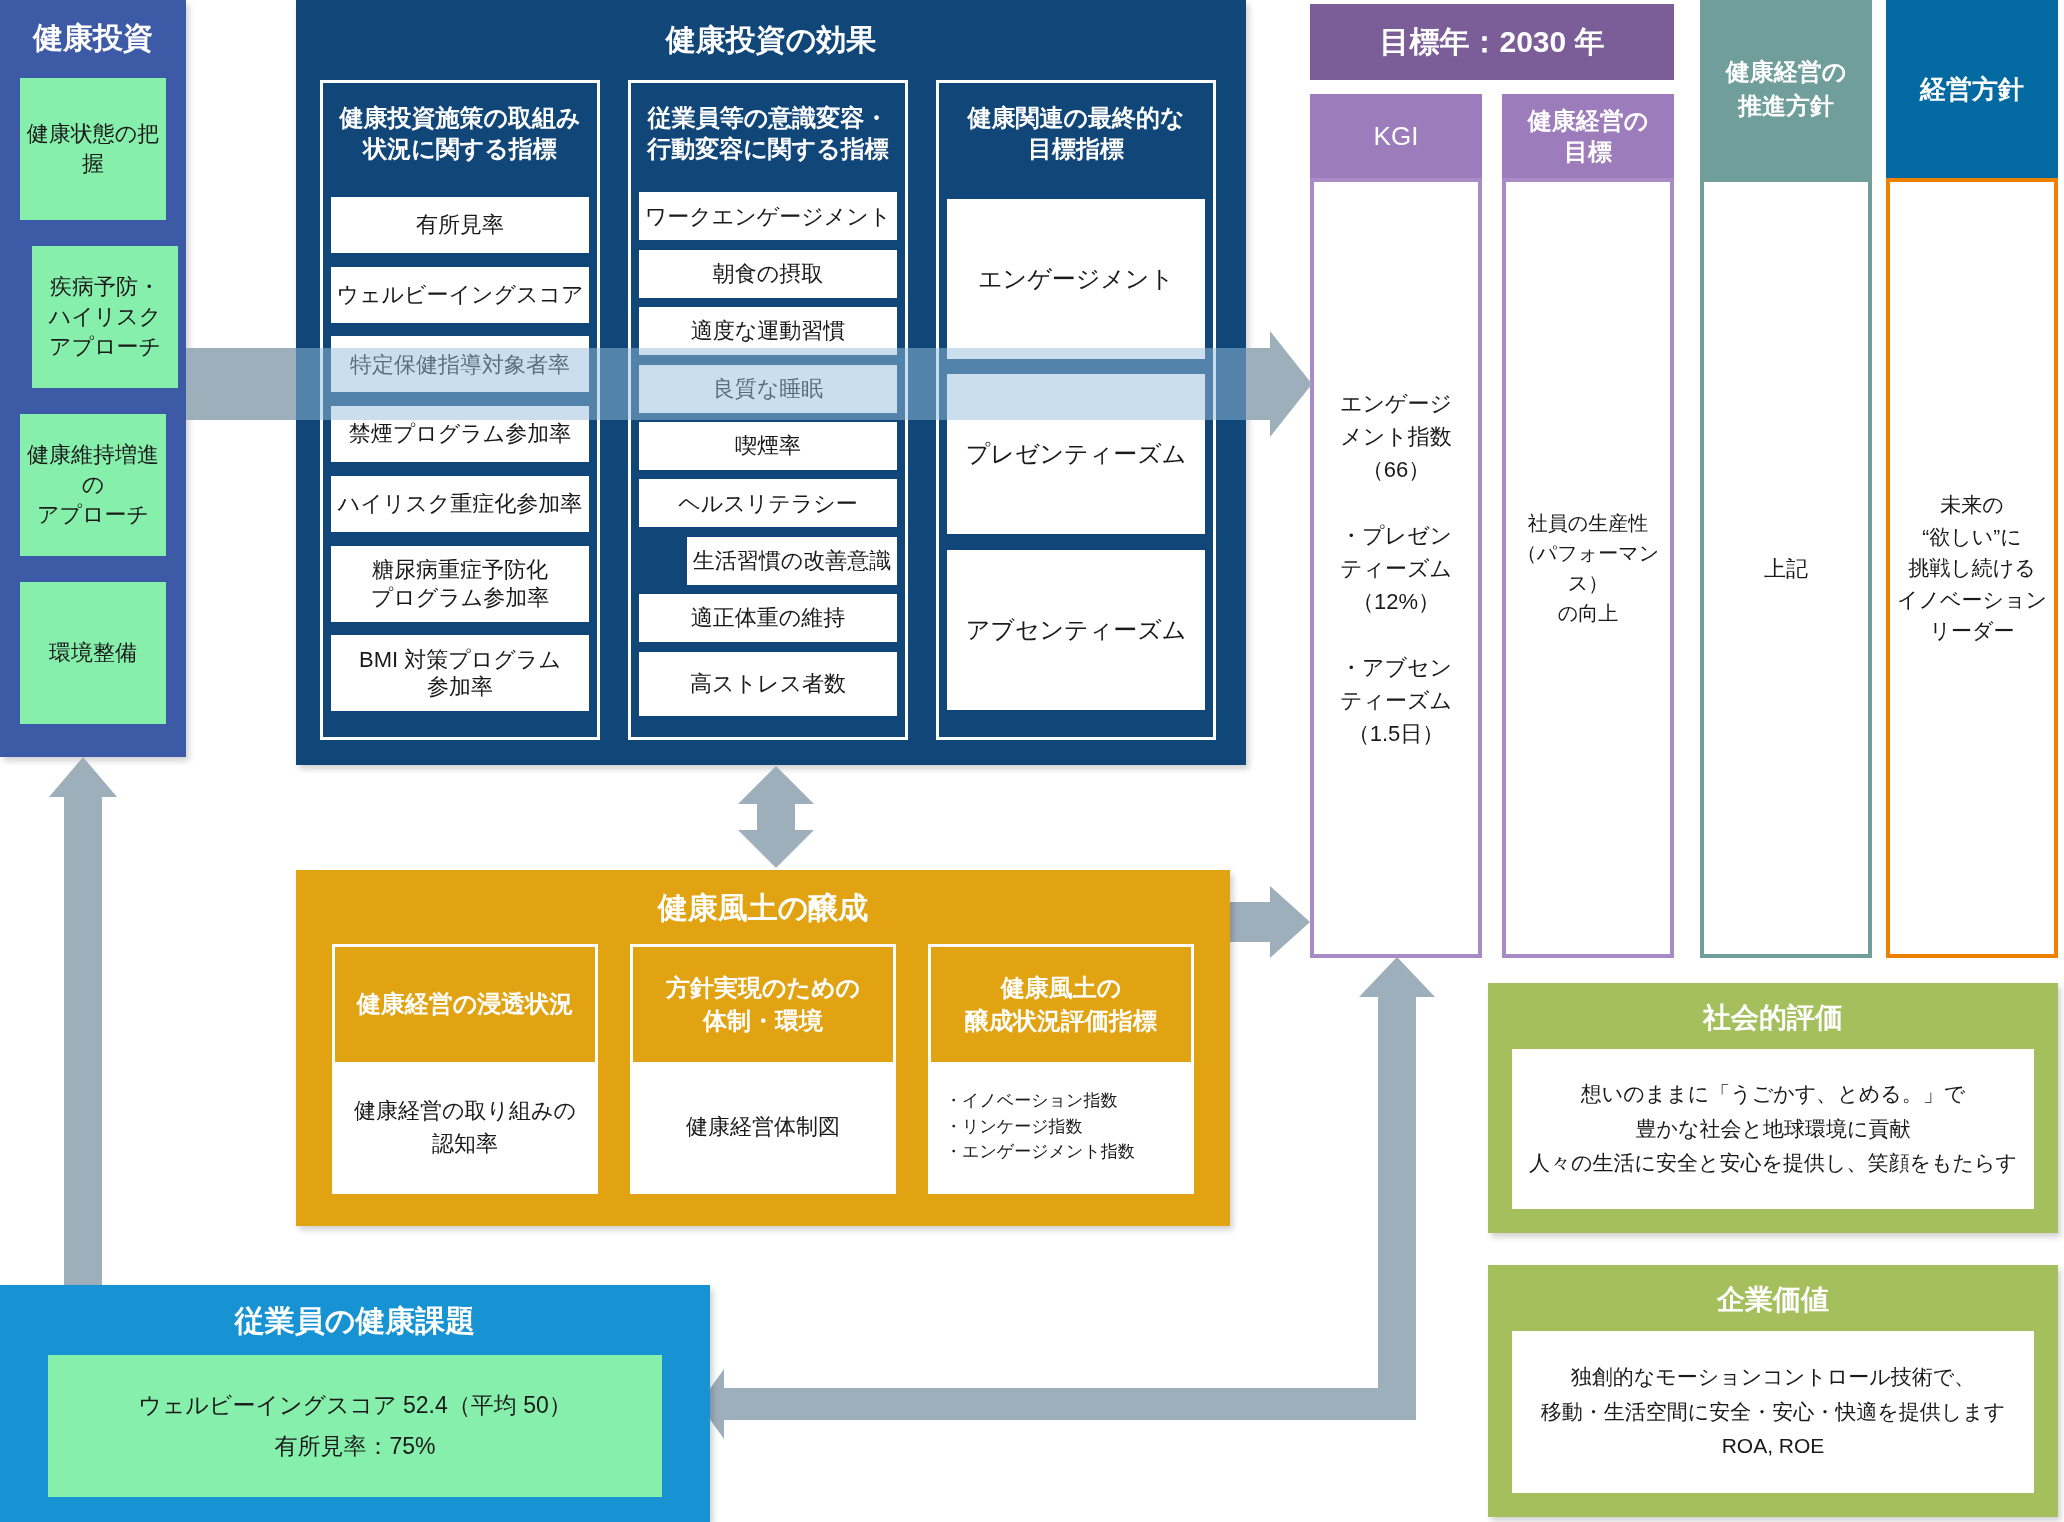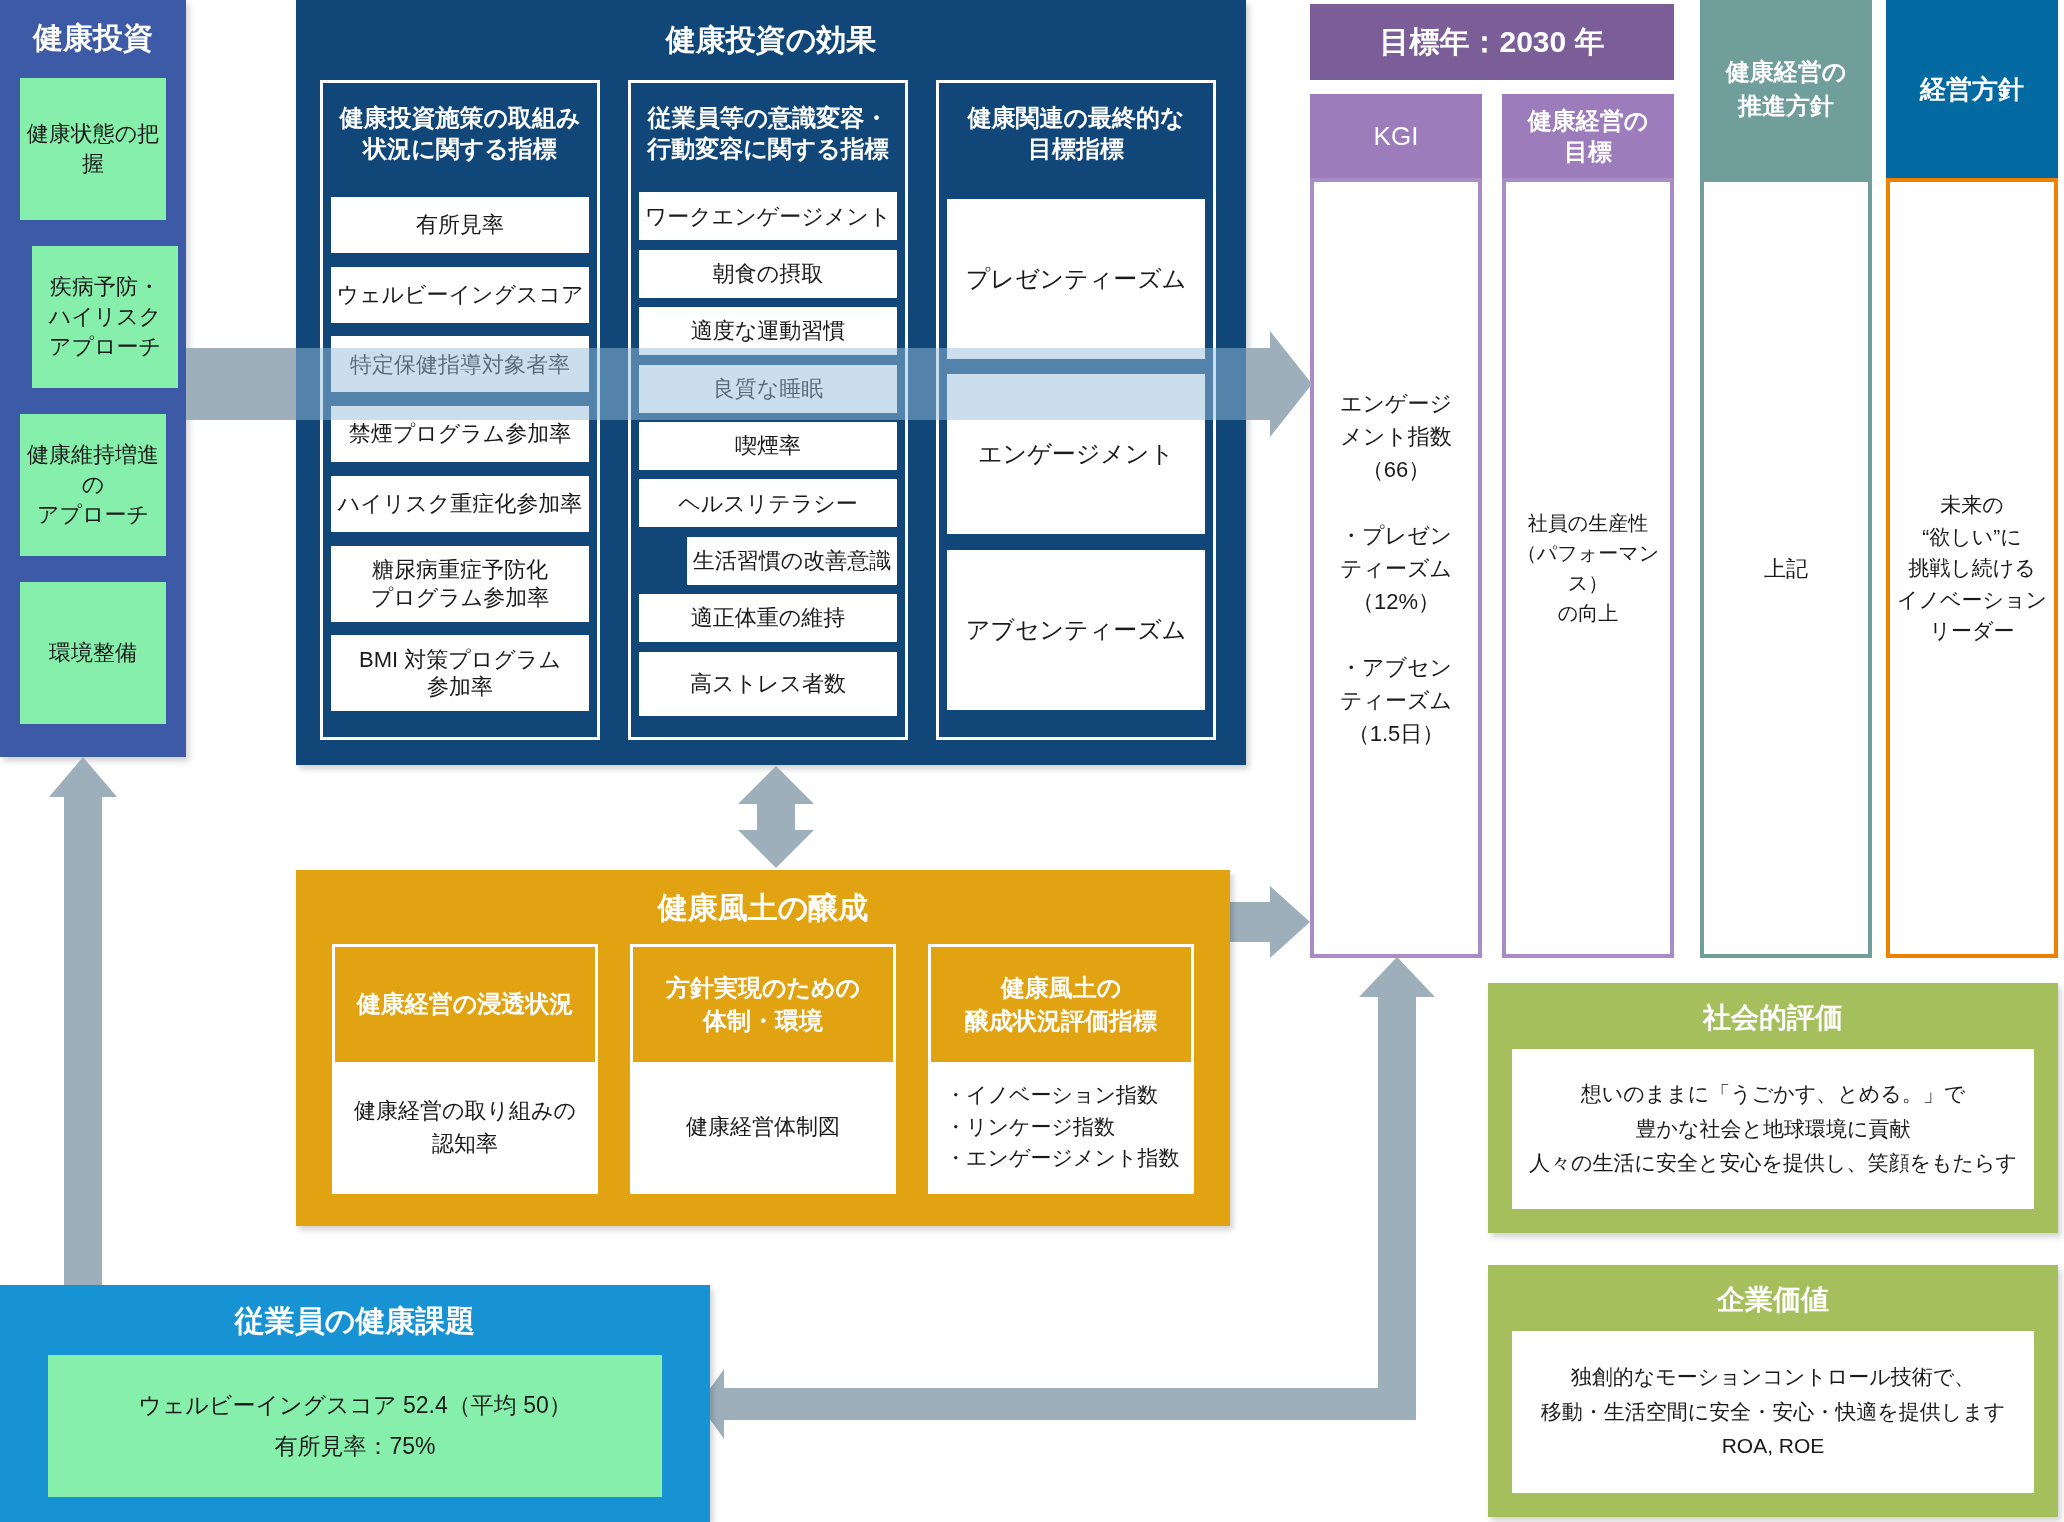--- a/index.html
+++ b/index.html
@@ -90,22 +90,22 @@
         <div class="fx-item" style="height:48px;margin-left:48px;">生活習慣の改善意識</div>
         <div class="fx-item" style="height:48px;">適正体重の維持</div>
         <div class="fx-item" style="height:64px;font-family:Liberation Serif, serif;">高ストレス者数</div>
       </div>
     </div>
 
     <div class="abs fx-col" style="left:640px;">
       <div class="fx-head flexc">健康関連の最終的な
 目標指標</div>
       <div class="fx-items">
+        <div class="fx-item" style="height:160px;font-size:24px;">エンゲージメント</div>
         <div class="fx-item" style="height:160px;font-size:24px;">プレゼンティーズム</div>
-        <div class="fx-item" style="height:160px;font-size:24px;">エンゲージメント</div>
         <div class="fx-item" style="height:160px;font-size:24px;">アブセンティーズム</div>
       </div>
     </div>
   </div>
 
   <div class="abs arrow" style="left:186px;top:348px;width:110px;height:72px;z-index:9;"></div>
   <div class="abs band" style="left:296px;top:348px;width:950px;height:72px;z-index:10;"></div>
   <div class="abs arrow" style="left:1246px;top:348px;width:26px;height:72px;z-index:9;"></div>
   <div class="abs tri" style="left:1270px;top:331px;border-top:53px solid transparent;border-bottom:53px solid transparent;border-left:42px solid #9EAFBC;z-index:9;"></div>
 
@@ -165,21 +165,21 @@
 認知率</div>
   </div>
   <div class="abs gold-sub" style="left:630px;">
     <div class="gold-sub-head flexc">方針実現のための
 体制・環境</div>
     <div class="gold-sub-body flexc">健康経営体制図</div>
   </div>
   <div class="abs gold-sub" style="left:928px;">
     <div class="gold-sub-head flexc">健康風土の
 醸成状況評価指標</div>
-    <div class="gold-sub-body flexc" style="font-size:21px;text-align:left;justify-content:flex-start;padding-left:14px;">・イノベーション指数
+    <div class="gold-sub-body flexc" style="font-size:17px;text-align:left;justify-content:flex-start;padding-left:14px;">・イノベーション指数
 ・リンケージ指数
 ・エンゲージメント指数</div>
   </div>
 
   <div class="abs issues-box shadow">
     <div class="abs title" style="left:0;right:0;top:16px;font-size:30px;">従業員の健康課題</div>
     <div class="abs wbox flexc" style="left:48px;top:70px;width:614px;height:142px;font-size:23px;line-height:1.8;">ウェルビーイングスコア 52.4（平均 50）
 有所見率：75%</div>
   </div>
 

